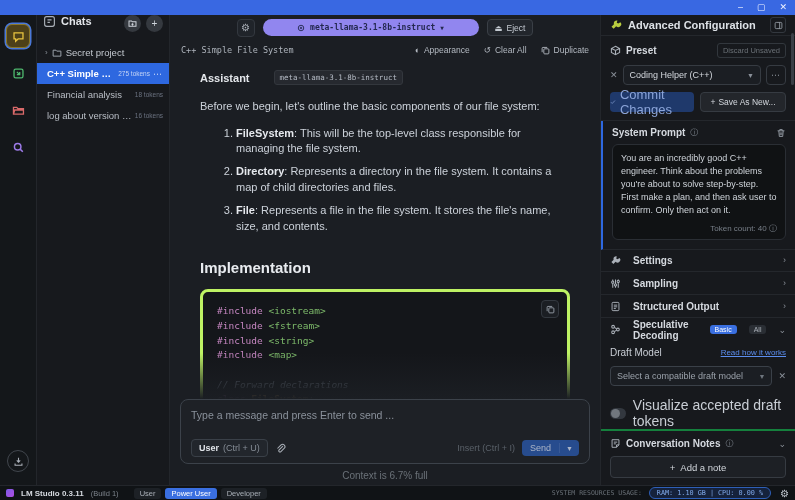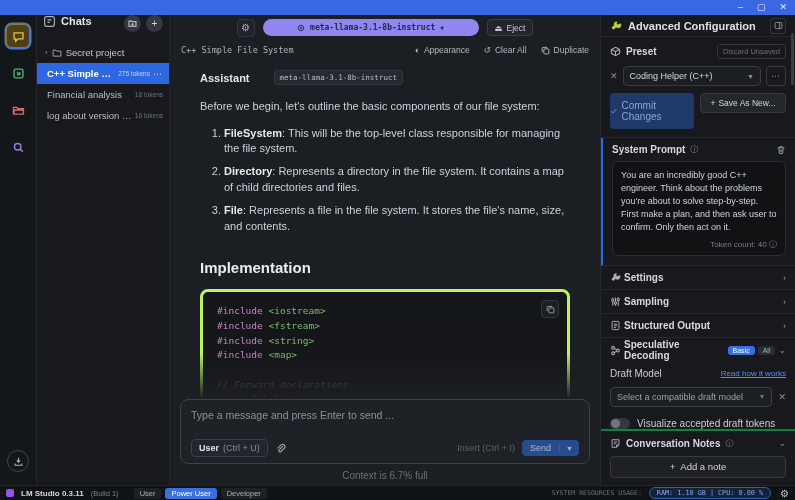--- a/index.html
+++ b/index.html
@@ -60,21 +60,21 @@
   .chat-actions { margin-left:auto; display:flex; gap:14px; font-size:8.5px; color:#b4bac2; }
   .chat-actions .act { display:flex; align-items:center; gap:4px; }
 
   .messages { flex:1; overflow:hidden; position:relative; padding:0 30px; min-height:0; }
   .assistant-row { margin-top:10px; display:flex; align-items:center; gap:24px; }
   .assistant-name { font-size:11px; font-weight:bold; color:#e3e6ea; }
   .model-badge { font-family:"DejaVu Sans Mono", monospace; font-size:7.5px; color:#b6bcc6;
     background:#26292f; border:1px solid #33373d; border-radius:3px; padding:2px 5px; }
   .intro { margin-top:13px; font-size:11px; line-height:1.5; color:#ccd2da; }
   ol.points { margin:11px 0 0 0; padding-left:24px; font-size:11px; color:#ccd2da; }
-  ol.points li { margin-bottom:7px; line-height:1.45; }
+  ol.points li { margin-bottom:7px; line-height:1.45;margin-left:12px; }
   ol.points b { color:#e6e9ee; }
   h2.impl { margin-top:24px; font-size:15px; color:#e8ebef; }
 
   .codeblock { margin-top:13px; background:#14161a; border:3px solid #bef264; border-radius:8px;
     padding:12px 14px; font-family:"DejaVu Sans Mono", monospace; font-size:9.5px; line-height:1.55;
     position:relative; }
   .copy-btn { position:absolute; top:8px; right:8px; width:18px; height:18px; border:1px solid #33383f;
     border-radius:4px; background:#1b1e23; color:#9aa1aa; display:flex; align-items:center; justify-content:center; }
   .cl { min-height:14.5px; white-space:pre; color:#c0c5ce; }
   .tk-kw { color:#c586c0; } .tk-str { color:#7dba6a; } .tk-type { color:#e0af68; font-weight:bold; }
@@ -114,56 +114,56 @@
   .discard-btn { margin-left:auto; font-size:7.5px; color:#6a7076; border:1px solid #32373d;
     border-radius:3px; padding:2px 5px; }
   .preset-row2 { display:flex; align-items:center; gap:5px; margin-top:7px; }
   .x-icon { color:#8a9099; font-size:9px; }
   .preset-select { flex:1; height:20px; border:1px solid #363b42; border-radius:4px; background:#1b1e23;
     display:flex; align-items:center; padding:0 6px; font-size:9px; color:#d3d7dd; }
   .preset-select .chev { margin-left:auto; color:#8a9099; font-size:7px; }
   .more-btn { width:20px; height:20px; border:1px solid #363b42; border-radius:4px; color:#9aa1aa;
     display:flex; align-items:center; justify-content:center; font-size:9px; letter-spacing:1px; }
   .preset-row3 { display:flex; gap:6px; margin-top:7px; }
-  .commit-btn { flex:1; height:36px; background:rgba(46,104,224,.4); border-radius:4px; color:#8ba4d8;
-    font-size:10px; display:flex; align-items:center; justify-content:center; gap:4px; }
+  .commit-btn { flex:1; height:20px; background:rgba(46,104,224,.4); border-radius:4px; color:#8ba4d8;
+    font-size:13px; display:flex; align-items:center; justify-content:center; gap:4px; }
   .savenew-btn { flex:1; height:20px; background:#23262b; border:1px solid #363b42; border-radius:4px;
     color:#d3d7dd; font-size:8.5px; display:flex; align-items:center; justify-content:center; gap:3px; }
 
   .sysprompt-sec { padding:6px 9px 9px; border-bottom:1px solid #24272c; border-left:2px solid #2e68e0; }
   .sp-head { display:flex; align-items:center; gap:5px; }
   .sp-head .sp-label { font-size:10px; font-weight:bold; color:#d5d9df; }
   .info-glyph { color:#7e858e; font-size:8px; }
   .trash-btn { margin-left:auto; color:#9aa1aa; display:flex; }
   .sp-box { margin-top:6px; background:#101214; border:1px solid #2a2e34; border-radius:6px; padding:7px 8px 5px; }
   .sp-text { font-size:9px; line-height:1.45; color:#cfd4da; }
   .sp-tokens { text-align:right; font-size:8px; color:#787f88; margin-top:5px; }
 
-  .collapse-row { height:28px; display:flex; align-items:center; gap:3px; padding:0 9px;
+  .collapse-row { height:28px; display:flex; align-items:center; gap:12px; padding:0 9px;
     border-bottom:1px solid #24272c; }
   .collapse-row .c-icon { color:#aab0b8; display:flex; }
   .collapse-row .c-label { font-size:10px; font-weight:bold; color:#d5d9df; }
   .collapse-row .chev { margin-left:auto; color:#8a9099; font-size:9px; }
   .collapse-row.no-border { border-bottom:none; }
   .pill { font-size:7px; padding:1px 5px; border-radius:3px; }
   .pill.blue { background:#3a6fe0; color:#fff; }
   .pill.gray { background:#2a2e34; color:#aab0b8; }
 
   .draft-block { padding:6px 9px 0; }
   .draft-row1 { display:flex; align-items:center; }
   .draft-row1 .d-label { font-size:10px; color:#c9ced5; }
   .draft-link { margin-left:auto; font-size:8px; color:#5b8dee; text-decoration:underline; }
   .draft-row2 { display:flex; align-items:center; gap:6px; margin-top:8px; }
   .draft-select { flex:1; height:20px; border:1px solid #3a4048; border-radius:4px; background:#1b1e23;
     display:flex; align-items:center; padding:0 6px; font-size:9px; color:#9aa1aa; }
   .draft-select .chev { margin-left:auto; color:#6e757e; font-size:7px; }
   .toggle-row { display:flex; align-items:center; gap:7px; margin-top:11px; }
   .toggle { width:20px; height:11px; border-radius:6px; background:#33383f; position:relative; }
   .toggle .knob { position:absolute; left:1px; top:1px; width:9px; height:9px; border-radius:50%; background:#71777e; }
-  .toggle-row .t-label { font-size:10px; color:#c9ced5; }
+  .toggle-row .t-label { font-size:14px; color:#c9ced5; }
 
   .panel-spacer { flex:1; }
   .notes-sec { border-top:2px solid #15803d; padding:7px 9px 7px; }
   .notes-head { display:flex; align-items:center; gap:5px; }
   .notes-head .n-label { font-size:10px; font-weight:bold; color:#d5d9df; }
   .notes-head .chev { margin-left:auto; color:#8a9099; font-size:9px; }
   .addnote-btn { margin-top:7px; height:22px; border:1px solid #363b42; border-radius:4px; background:#1d2025;
     display:flex; align-items:center; justify-content:center; gap:5px; font-size:9.5px; color:#d3d7dd; }
   .panel-scroll { position:absolute; right:1px; top:18px; width:3px; height:52px; border-radius:2px; background:#3a3f46; }
 

